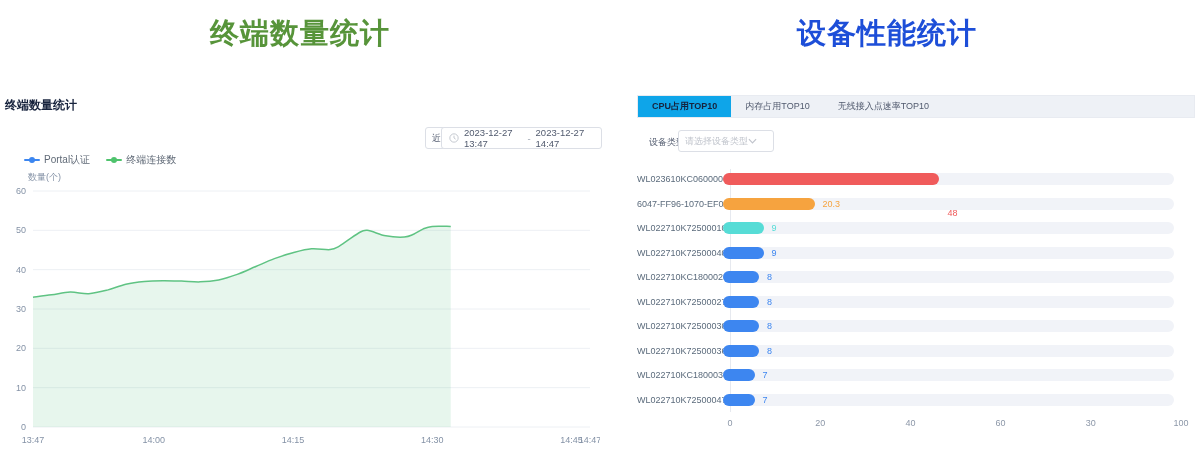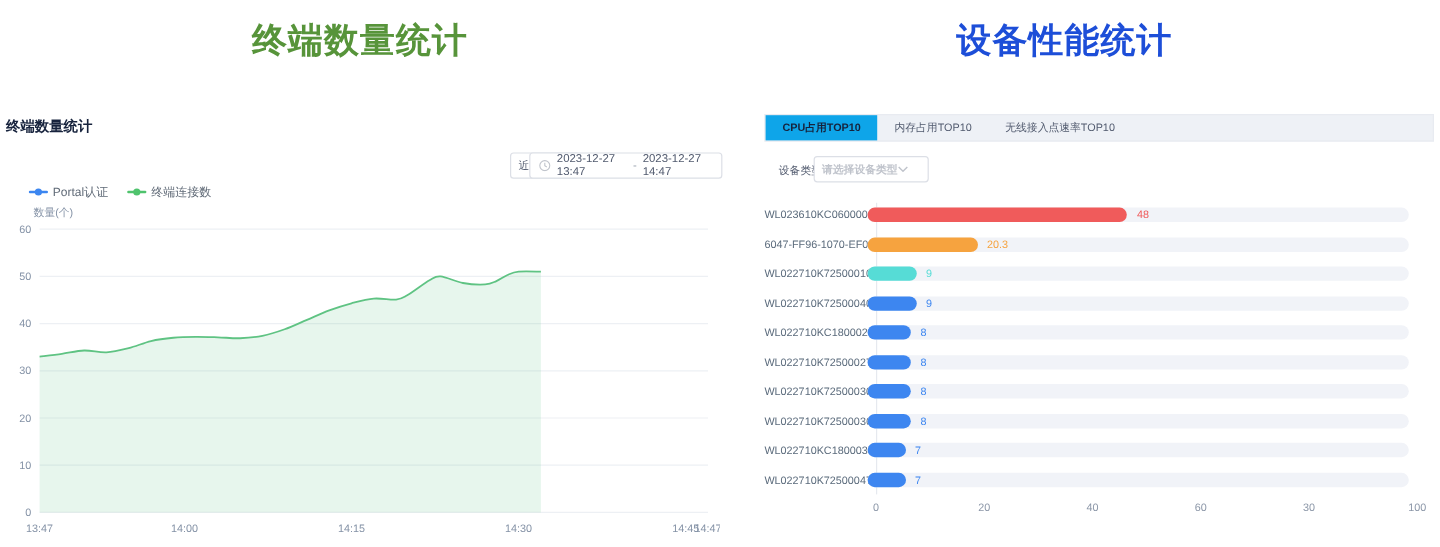--- a/index.html
+++ b/index.html
@@ -24,21 +24,21 @@
 
   .y-axis-name { position:absolute; left:28px; top:171px; font-size:9px; color:#8492a6; }
 
   
   .tabs-bar { position:absolute; left:637px; top:95px; width:558px; height:23px;
     background:#eef1f6; border:1px solid #e8ebf1; display:flex; align-items:stretch; }
   .tab { padding:0 14px; display:flex; align-items:center; font-size:9px; color:#515a6e; cursor:pointer; white-space:nowrap; }
   .tab.active { background:#0ea5e9; color:#17233d; font-weight:bold; }
 
   .filter-label { position:absolute; left:649px; top:136px; font-size:9px; color:#515a6e; }
-  .filter-select { left:678px; top:130px; width:96px; padding:0 6px; font-size:9px;font-weight:bold; }
+  .filter-select { left:678px; top:130px; width:96px; padding:0 6px; font-size:9px; }
   .filter-select .ph { color:#c0c4cc; }
 
   .bars-wrap { position:absolute; left:637px; top:167px; width:558px; height:285px; }
   .bars-axis-line { position:absolute; left:93px; top:2px; height:243px; width:1px; background:#e6e9ef; }
   .bar-row { display:flex; align-items:center; height:24.5px; position:relative; }
   .bar-label { width:86px; padding-right:7px; text-align:right; font-size:9px; color:#5b6b7c; white-space:nowrap; flex:none; }
   .bar-track { position:relative; width:451px; height:12px; background:#f1f3f8; border-radius:6px; flex:none; }
   .bar-fill { position:absolute; left:0; top:0; bottom:0; border-radius:6px; }
   .bar-value { position:absolute; top:50%; transform:translateY(-50%); font-size:9px; white-space:nowrap; }
   .bar-xticks { position:absolute; left:93px; top:251px; width:451px; height:12px; }
@@ -128,21 +128,21 @@
   </svg>
 </div>
 
 <div class="bars-wrap">
   <div class="bars-axis-line"></div>
   <div id="bar-rows">
       <div class="bar-row">
         <span class="bar-label">WL023610KC06000043</span>
         <span class="bar-track" style="background: rgb(241, 243, 248);">
           <span class="bar-fill" style="width: 48%; background: rgb(240, 91, 91);"></span>
-          <span class="bar-value" style="left: calc(48% + 8px); color: rgb(240, 91, 91);">48</span>
+          <span class="bar-value" style="left: calc(48% + 8px); color: rgb(240, 91, 91); margin-top: 34px;">48</span>
         </span>
       </div>
       <div class="bar-row">
         <span class="bar-label">6047-FF96-1070-EF0A</span>
         <span class="bar-track" style="background: rgb(241, 243, 248);">
           <span class="bar-fill" style="width: 20.3%; background: rgb(246, 163, 63);"></span>
           <span class="bar-value" style="left: calc(20.3% + 8px); color: rgb(246, 163, 63);">20.3</span>
         </span>
       </div>
       <div class="bar-row">

